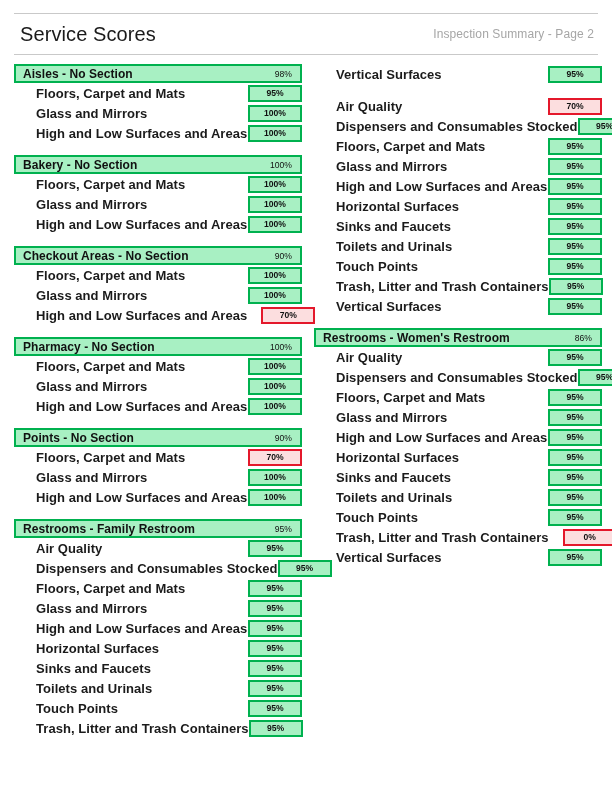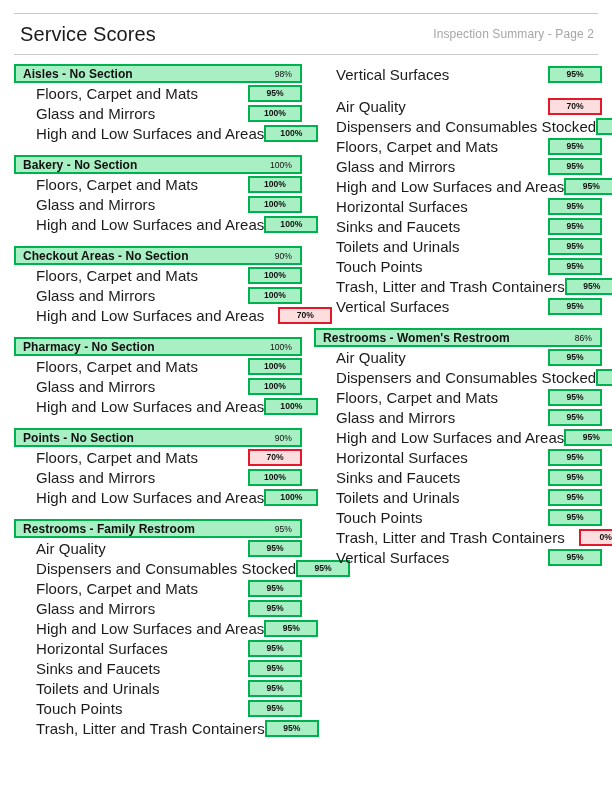--- a/index.html
+++ b/index.html
@@ -91,25 +91,26 @@
 
   
   .item-row {
     height: 20px;
     display: flex;
     align-items: center;
     position: relative;
   }
   .item-label {
     flex: 1 1 auto;
-    font-size: 15px;
+    font-size: 13px;
     color: #1b1b1b;
     padding-left: 22px;
     letter-spacing: 0.05px;
     white-space: nowrap;
+    font-weight: bold;
   }
   .score-box {
     box-sizing: border-box;
     width: 54px;
     height: 17px;
     flex: 0 0 54px;
     border: 2px solid #00b14f;
     background: #a8f0c3;
     display: flex;
     align-items: center;

